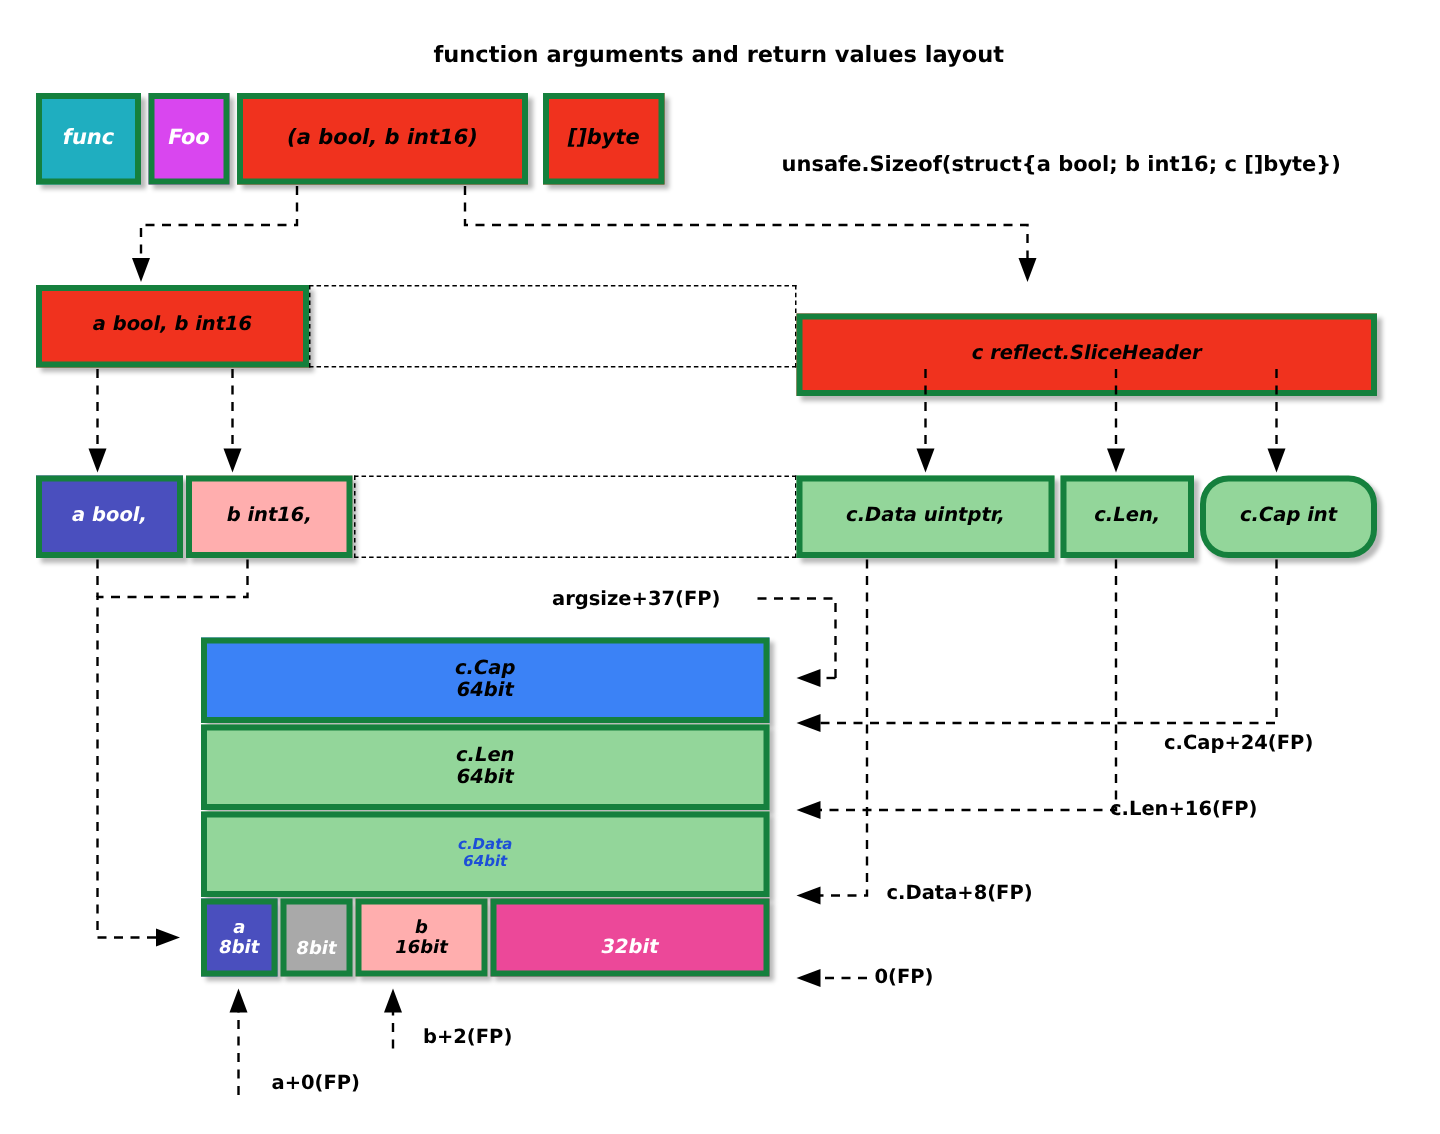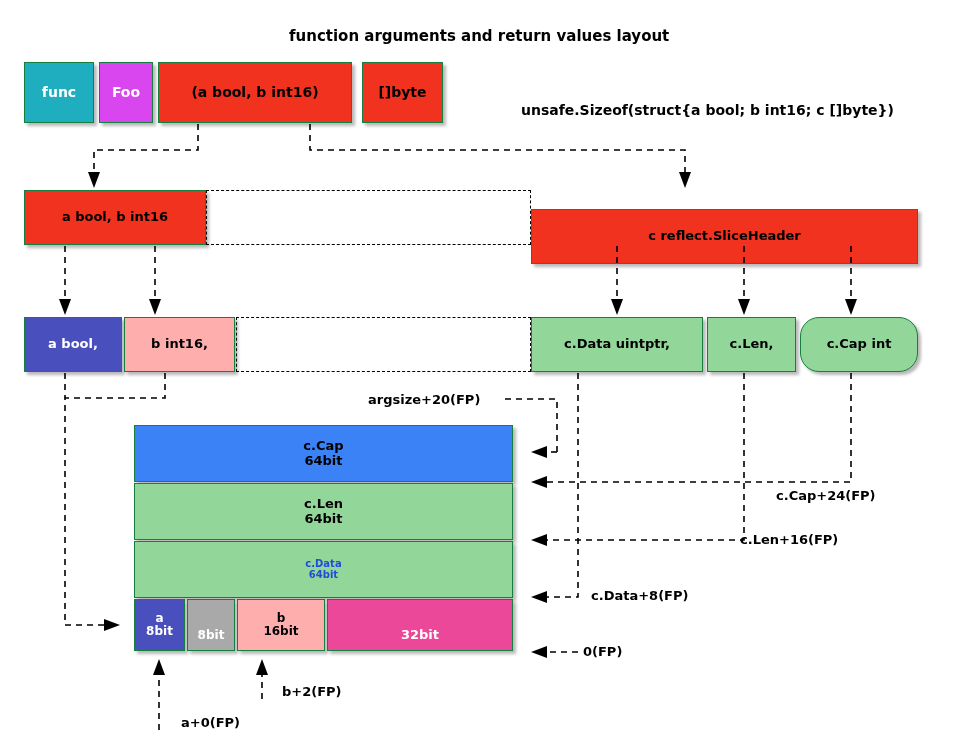--- a/index.html
+++ b/index.html
@@ -8,30 +8,31 @@
     width:960px;height:756px;
     background:#ffffff;
     font-family:"DejaVu Sans","Liberation Sans",sans-serif;
     overflow:hidden;
     position:relative;
   }
   #canvas{position:absolute;left:0;top:0;width:960px;height:756px;}
   .box{
     position:absolute;
     box-sizing:border-box;
-    border:1px solid #15803d;
+    border:4px solid #15803d;
     display:flex;
     flex-direction:column;
     align-items:center;
     justify-content:center;
     text-align:left;
     font-weight:bold;
     line-height:1.08;
     box-shadow:3px 3px 3px rgba(0,0,0,0.28);
     white-space:nowrap;
+    font-style:italic;
   }
   .dashedbox{
     position:absolute;
     box-sizing:border-box;
     border:1.5px dashed #000000;
     background:transparent;
   }
   .lbl{
     position:absolute;
     font-weight:bold;
@@ -134,21 +135,21 @@
 
   <div class="box" style="left:237px;top:599px;width:88px;height:52px;background:#FFAEAE;color:#000000;font-size:12px;">
     <span>b</span>
     <span class="sub">16bit</span>
   </div>
 
   <div class="box" style="left:327px;top:599px;width:186px;height:52px;background:#ec4899;color:#FFFFFF;font-size:13px;justify-content:flex-end;padding-bottom:8px;">
     <span class="sub">32bit</span>
   </div>
 
-  <div class="lbl" style="left:368px;top:393px;font-size:13px;">argsize+20(FP)</div>
+  <div class="lbl" style="left:368px;top:393px;font-size:13px;">argsize+37(FP)</div>
 
   <div class="lbl" style="left:776px;top:489px;font-size:13px;">c.Cap+24(FP)</div>
 
   <div class="lbl" style="left:740px;top:533px;font-size:13px;">c.Len+16(FP)</div>
 
   <div class="lbl" style="left:591px;top:589px;font-size:13px;">c.Data+8(FP)</div>
 
   <div class="lbl" style="left:583px;top:645px;font-size:13px;">0(FP)</div>
 
   <div class="lbl" style="left:282px;top:685px;font-size:13px;">b+2(FP)</div>

